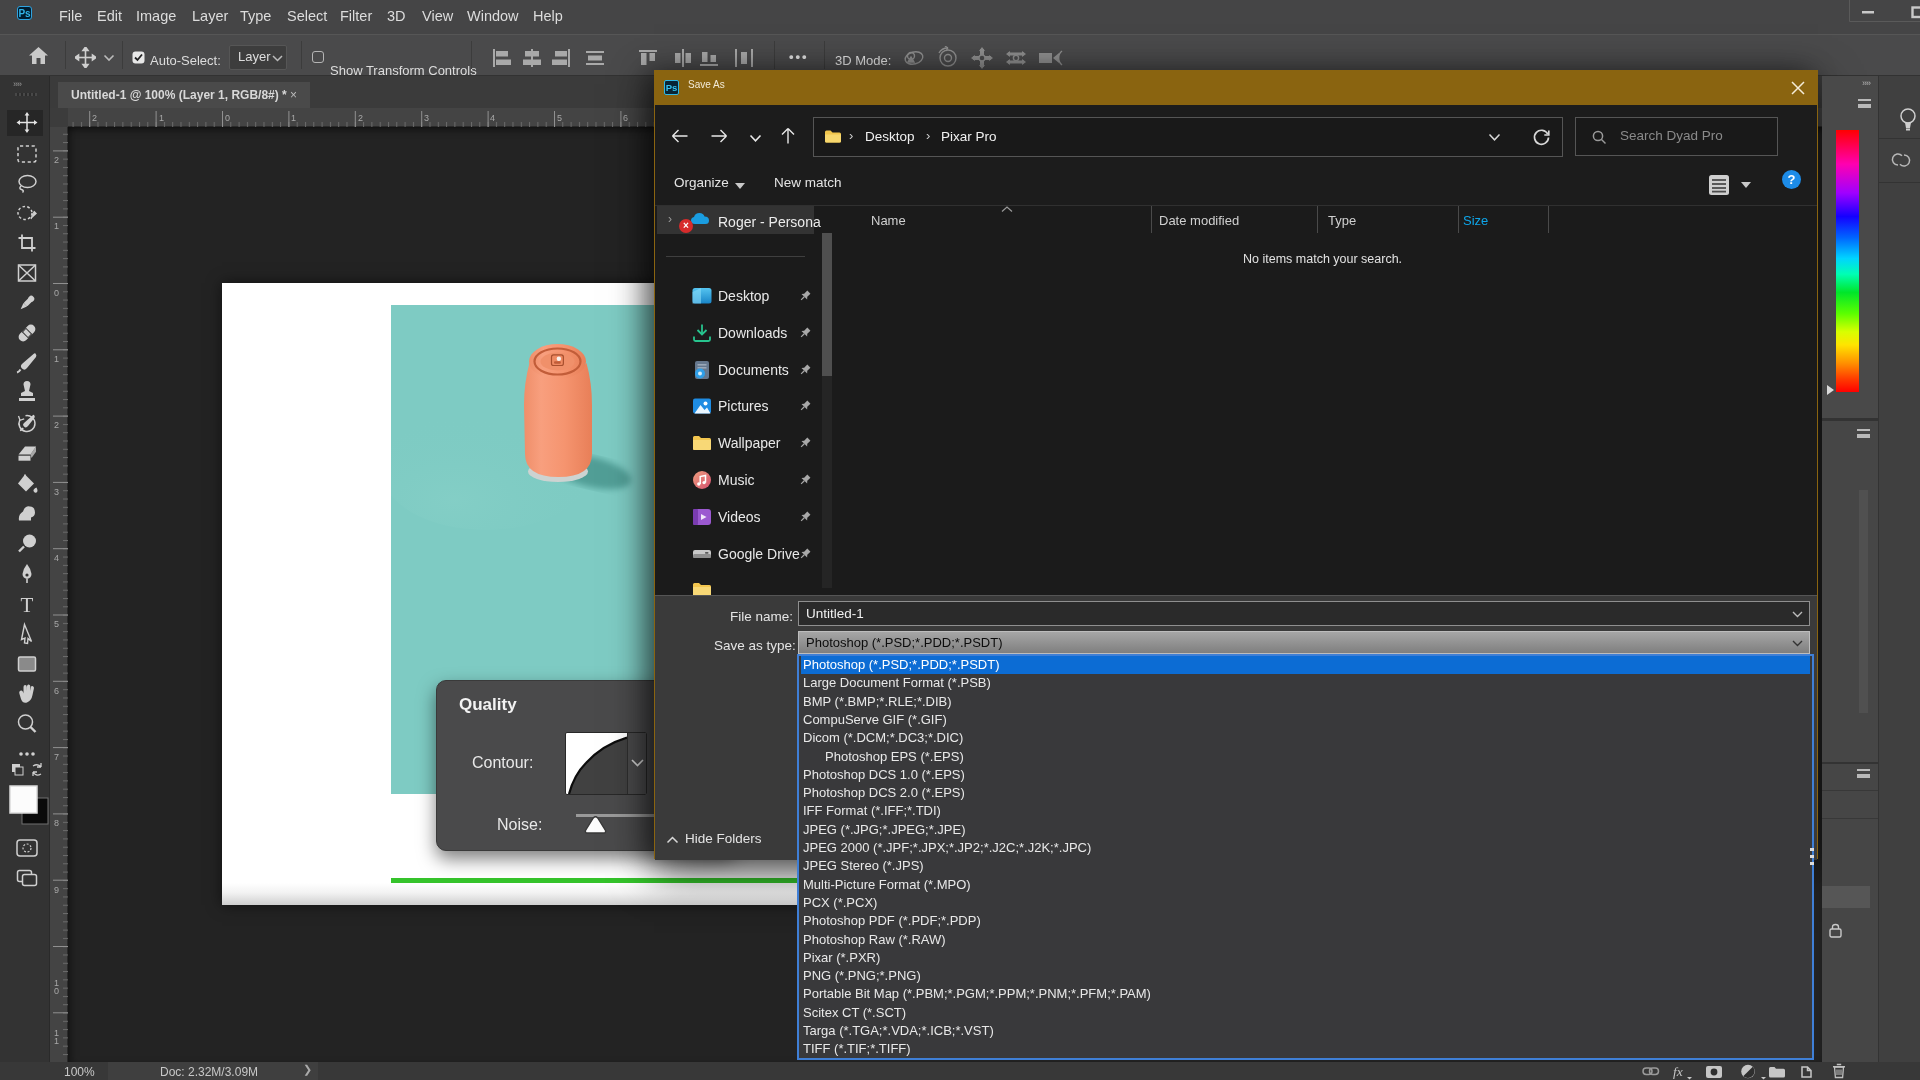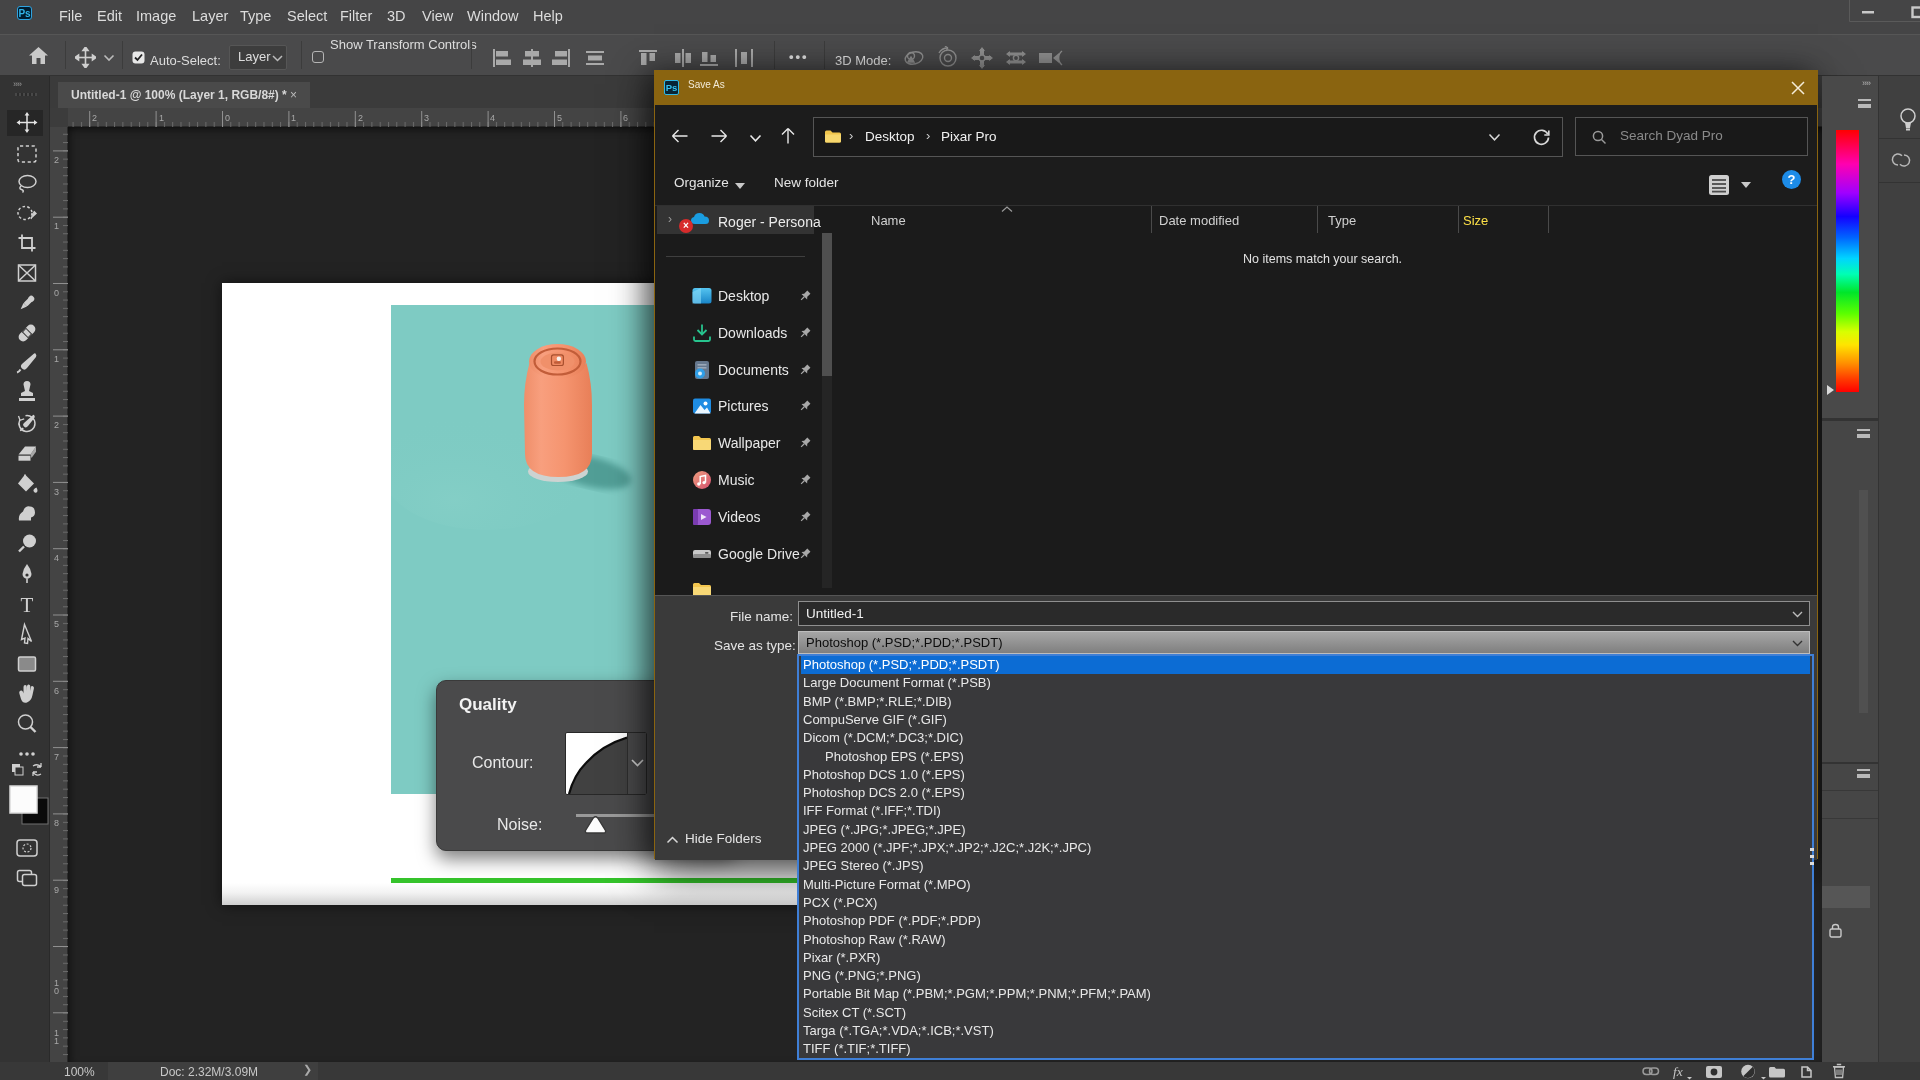--- a/index.html
+++ b/index.html
@@ -35,21 +35,21 @@
   
   #quality{left:436px;top:680px;width:300px;height:171px;background:#4a4a4b;border-radius:10px;
            border:1px solid #3a3a3a;color:#f0f0f0;box-shadow:0 8px 18px rgba(0,0,0,0.5);}
   
   #dialog{left:654px;top:70px;width:1164px;height:789px;background:#1c1c1c;
           border:1px solid #8a6410;box-shadow:0 14px 40px rgba(0,0,0,0.65), -8px 0 24px rgba(0,0,0,0.35);
           color:#e4e4e4;font-size:13.5px;}
   #dtitle{position:absolute;left:0;top:0;width:100%;height:34px;background:#8a6410;color:#f2ead6;}
   #dnav{position:absolute;left:0;top:34px;width:100%;height:59px;background:#1c1c1c;}
   #breadcrumb{position:absolute;left:158px;top:11.5px;width:750px;height:40px;background:#191919;border:1px solid #555555;}
-  #searchbox{position:absolute;left:920px;top:12px;width:233px;height:39px;background:#191919;border:1px solid #555555;}
+  #searchbox{position:absolute;left:920px;top:12px;width:203px;height:39px;background:#191919;border:1px solid #555555;}
   #orgrow{position:absolute;left:0;top:93px;width:100%;height:42px;background:#1c1c1c;border-bottom:1px solid #303030;}
   #dmain{position:absolute;left:0;top:135px;width:100%;height:389px;background:#1b1b1b;overflow:hidden;}
   #dfooter{position:absolute;left:0;top:524px;width:100%;height:265px;background:#3a3a3a;border-top:1px solid #555;}
   .srow{position:absolute;left:63px;height:30px;color:#e8e8e8;font-size:14px;line-height:30px;}
   
   #ddlist{left:797px;top:654px;width:1017px;height:406px;background:#39393b;border:2px solid #3f7fd6;
           color:#e8e8e8;font-size:13px;}
   .dditem{position:absolute;left:2px;width:1009px;height:18.3px;line-height:18.3px;padding-left:2px;white-space:nowrap;}
   
   #rpanels{left:1822px;top:76px;width:56px;height:986px;background:#494949;}
@@ -110,21 +110,21 @@
     </svg>
     <span style="position:absolute;left:150px;top:18px;">Auto-Select:</span>
     <div style="position:absolute;left:229px;top:10px;width:58px;height:25px;background:#3d3d3d;border:1px solid #565656;border-radius:2px;">
       <span style="position:absolute;left:8px;top:3px;">Layer</span>
       <svg style="position:absolute;left:42px;top:9px" width="11" height="7" viewBox="0 0 11 7">
           <path d="M1 1 L5.5 5.5 L10 1" fill="none" stroke="#bbb" stroke-width="1.5"></path>
         </svg>
     </div>
     <div class="vsep" style="left:301px"></div>
     <div style="position:absolute;left:312px;top:16px;width:12px;height:12px;border:1.5px solid #b5b5b5;border-radius:3px;"></div>
-    <span style="position:absolute;left:330px;top:2px;">Show Transform Controls</span>
+    <span style="position:absolute;left:330px;top:28px;">Show Transform Controls</span>
     <div class="vsep" style="left:471px"></div>
     <svg style="position:absolute;left:489px;top:12px" width="290" height="22" viewBox="0 0 290 22" fill="#a9a9a9">
       <g>
           <rect x="4" y="2" width="2" height="18"></rect>
           <rect x="7" y="4" width="12" height="5.5"></rect>
           <rect x="7" y="12.5" width="15" height="5.5"></rect>
         </g>
       <g transform="translate(30,0)">
           <rect x="12" y="2" width="2" height="18"></rect>
           <rect x="6" y="4" width="14" height="5.5"></rect>
@@ -512,21 +512,21 @@
             <path d="M9.5 9.5 L13.5 13.5" stroke="#9a9a9a" stroke-width="1.5"></path>
           </svg>
         <span style="position:absolute;left:44px;top:10px;font-size:13.5px;color:#8a8a8a;">Search Dyad Pro</span>
       </div>
     </div>
     <div id="orgrow">
       <span style="position:absolute;left:19px;top:11px;">Organize</span>
       <svg style="position:absolute;left:80px;top:19px" width="10" height="6">
           <path d="M0 0 L10 0 L5 6 Z" fill="#c8c8c8"></path>
         </svg>
-      <span style="position:absolute;left:119px;top:11px;">New folder</span>
+      <span style="position:absolute;left:119px;top:11px;">New match</span>
       <svg style="position:absolute;left:1053px;top:9px" width="22" height="24" viewBox="0 0 22 24">
           <rect x="1" y="2" width="20" height="20" rx="2.5" fill="#cfcfcf"></rect>
           <g stroke="#4c4c4c" stroke-width="1.8">
             <line x1="4" y1="7" x2="18" y2="7"></line>
             <line x1="4" y1="11" x2="18" y2="11"></line>
             <line x1="4" y1="15" x2="18" y2="15"></line>
             <line x1="4" y1="18.6" x2="18" y2="18.6"></line>
           </g>
         </svg>
       <svg style="position:absolute;left:1086px;top:18px" width="10" height="6">
@@ -535,21 +535,21 @@
       <div style="position:absolute;left:1127px;top:6px;width:19px;height:19px;border-radius:50%;background:#1d8ce8;color:#fff;font-size:13px;font-weight:bold;text-align:center;line-height:19px;">?</div>
     </div>
     <div id="dmain">
       
       <span style="position:absolute;left:216px;top:7px;font-size:13px;color:#d0d0d0;">Name</span>
       <svg style="position:absolute;left:346px;top:0px" width="12" height="6">
           <path d="M1 5.5 L6 1 L11 5.5" fill="none" stroke="#9a9a9a" stroke-width="1.2"></path>
         </svg>
       <span style="position:absolute;left:504px;top:7px;font-size:13px;color:#d0d0d0;">Date modified</span>
       <span style="position:absolute;left:673px;top:7px;font-size:13px;color:#d0d0d0;">Type</span>
-      <span style="position:absolute;left:808px;top:7px;font-size:13px;color:#fde047;">Size</span>
+      <span style="position:absolute;left:808px;top:7px;font-size:13px;color:#0ea5e9;">Size</span>
       <div style="position:absolute;left:496px;top:0;width:1px;height:27px;background:#4a4a4a;"></div>
       <div style="position:absolute;left:662px;top:0;width:1px;height:27px;background:#4a4a4a;"></div>
       <div style="position:absolute;left:803px;top:0;width:1px;height:27px;background:#4a4a4a;"></div>
       <div style="position:absolute;left:893px;top:0;width:1px;height:27px;background:#4a4a4a;"></div>
       <span style="position:absolute;left:588px;top:46px;font-size:12.5px;color:#e2e2e2;">No items match your search.</span>
       
       <div style="position:absolute;left:1.5px;top:-0.6px;width:157px;height:29px;background:#333333;"></div>
       <span style="position:absolute;left:13px;top:6px;color:#9a9a9a;font-size:12px;">›</span>
       <svg style="position:absolute;left:33px;top:5px" width="25" height="19" viewBox="0 0 25 19">
           <path d="M7 13 Q3 13 3 9.5 Q3 6.5 6 6 Q7 2 11.5 2 Q15.5 2 16.5 5.5 Q21 5.5 21 9.5 Q21 13 17.5 13 Z" fill="#1a9de0"></path>

